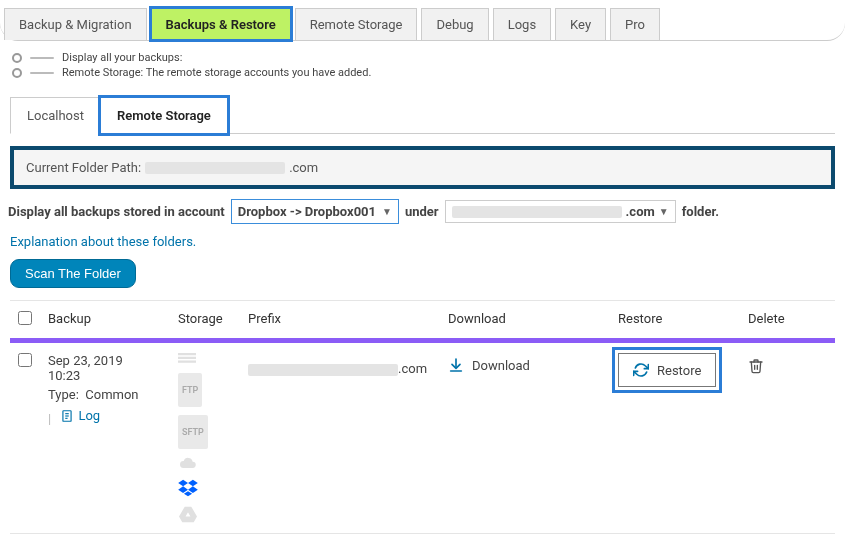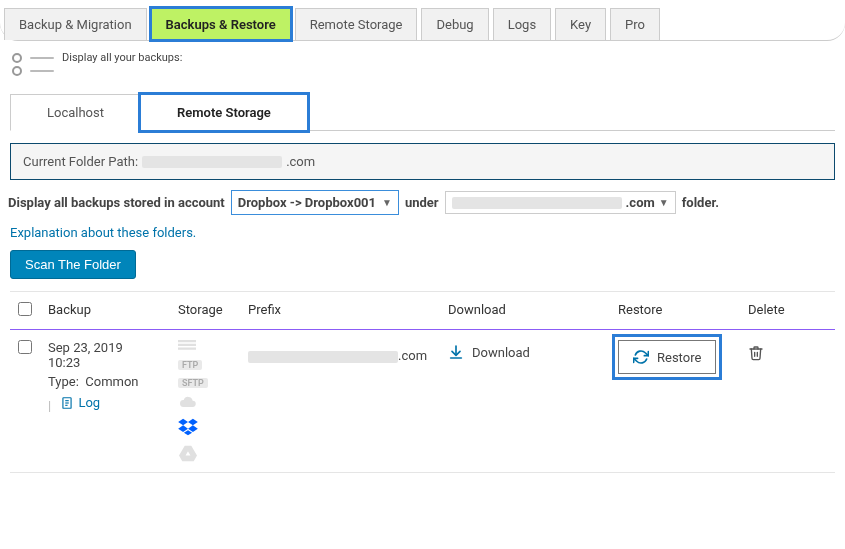--- a/index.html
+++ b/index.html
@@ -13,51 +13,51 @@
 
   
   .intro { padding: 8px 12px 12px 12px; }
   .intro-line { display: flex; align-items: center; gap: 8px; margin: 2px 0; font-size: 11px; color: #444; }
   .bullet { width: 10px; height: 10px; border: 2px solid #999; border-radius: 50%; display: inline-block; flex-shrink: 0; }
   .bullet-check { width: 14px; height: 14px; flex-shrink: 0; }
   .dash { width: 24px; height: 2px; background: #bbb; display: inline-block; border-radius: 2px; }
 
   
   .subtab-wrap { border-bottom: 1px solid #ccc; margin: 4px 10px 0 10px; display: flex; }
-  .subtab { padding: 10px 36px; border: 1px solid #ccc; border-bottom: 1px solid #fff; margin-bottom: -1px; background: #fff; color: #555; cursor: pointer; }
+  .subtab { padding: 10px 16px; border: 1px solid #ccc; border-bottom: 1px solid #fff; margin-bottom: -1px; background: #fff; color: #555; cursor: pointer; }
   .subtab:first-child { border-right: none; }
   .subtab.active { font-weight: 600; color: #222; }
   .subtab.highlight { outline: 3px solid #2b7dd6; outline-offset: -1px; z-index: 2; position: relative; }
 
   
-  .path-bar { margin: 12px 10px 10px 10px; padding: 10px 12px; background: #f5f5f5; border: 1px solid #0c4a6e; display: flex; align-items: center; gap: 4px; color: #555; }
+  .path-bar { margin: 12px 10px 10px 10px; padding: 10px 12px; background: #f5f5f5; border: 4px solid #0c4a6e; display: flex; align-items: center; gap: 4px; color: #555; }
 
   
   .account-line { margin: 6px 8px; display: flex; align-items: center; gap: 6px; flex-wrap: wrap; color: #444; font-weight: bold; }
   .select-box { border: 1px solid #3a8ddb; padding: 4px 6px; background: #fff; display: inline-flex; align-items: center; gap: 6px; cursor: pointer; }
   .select-caret { font-size: 10px; color: #666; }
   .path-box { border: 1px solid #ccc; padding: 3px 6px; background: #fff; display: inline-flex; align-items: center; gap: 4px; cursor: pointer; }
 
   .link { color: #0073aa; text-decoration: none; cursor: pointer; margin: 4px 10px 10px 10px; display: inline-block; }
 
-  .scan-btn { margin: 0 10px 12px 10px; background: #0085ba; color: #fff; border: 1px solid #006a95; border-radius: 3px; padding: 6px 14px; font-size: 13px; cursor: pointer; }
+  .scan-btn { margin: 0 10px 12px 10px; background: #0085ba; color: #fff; border: 1px solid #006a95; border-radius: 9px; padding: 6px 14px; font-size: 13px; cursor: pointer; }
 
   
   .table-wrap { margin: 0 10px; border: 1px solid #e5e5e5; border-left: none; border-right: none; }
   table { width: 100%; border-collapse: collapse; }
   th, td { text-align: left; padding: 10px 8px; vertical-align: top; font-size: 13px; }
-  thead th { border-bottom: 1px solid #8b5cf6; font-weight: 400; color: #333; }
+  thead th { border-bottom: 5px solid #8b5cf6; font-weight: 400; color: #333; }
 
   .redact { background: #e4e4e4; color: #e4e4e4; display: inline-block; height: 12px; vertical-align: middle; border-radius: 2px; }
   .redact.w140 { width: 140px; }
   .redact.w150 { width: 150px; }
   .redact.w170 { width: 170px; }
 
   .storage-icons { display: flex; flex-direction: column; gap: 8px; align-items: flex-start; }
-  .storage-badge { background: #e9e9e9; color: #aaa; font-size: 9px; font-weight: 600; padding: 0 4px; border-radius: 2px; min-width: 22px; text-align: right; }
+  .storage-badge { background: #e9e9e9; color: #aaa; font-size: 9px; font-weight: 600; padding: 12px 4px; border-radius: 2px; min-width: 22px; text-align: right; }
 
   .download-cell { display: inline-flex; align-items: center; gap: 8px; cursor: pointer; color: #444; }
   .restore-btn { display: inline-flex; align-items: center; gap: 8px; padding: 8px 14px; border: 1px solid #777; cursor: pointer; color: #444; }
   .restore-btn.highlight { outline: 3px solid #2b7dd6; outline-offset: 3px; }
 
   .meta { font-size: 13px; color: #444; }
   .log-link { color: #0073aa; cursor: pointer; display: inline-flex; align-items: center; gap: 4px; }
   .tiny-divider { color: #bbb; margin-right: 6px; }
 
   .trash { cursor: pointer; color: #555; }
@@ -83,20 +83,21 @@
 
 <div class="intro">
   <div class="intro-line">
     <span class="bullet"></span>
     <span class="dash"></span>
     <span>Display all your backups:</span>
   </div>
   <div class="intro-line">
     <span class="bullet"></span>
     <span class="dash"></span>
+    <span>Remote Storage: The remote storage accounts you have added.</span>
   </div>
 </div>
 
 
 <div class="subtab-wrap">
   <div class="subtab">Localhost</div>
   <div class="subtab active highlight">Remote Storage</div>
 </div>
 
 

